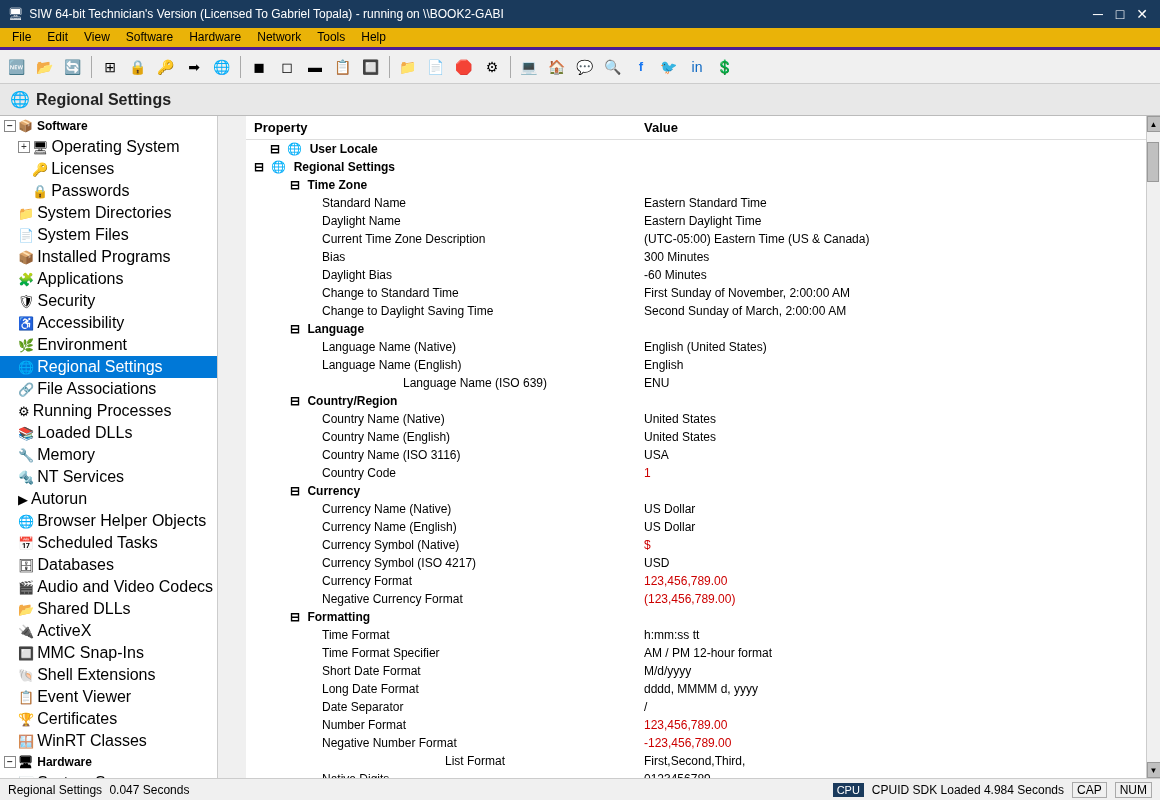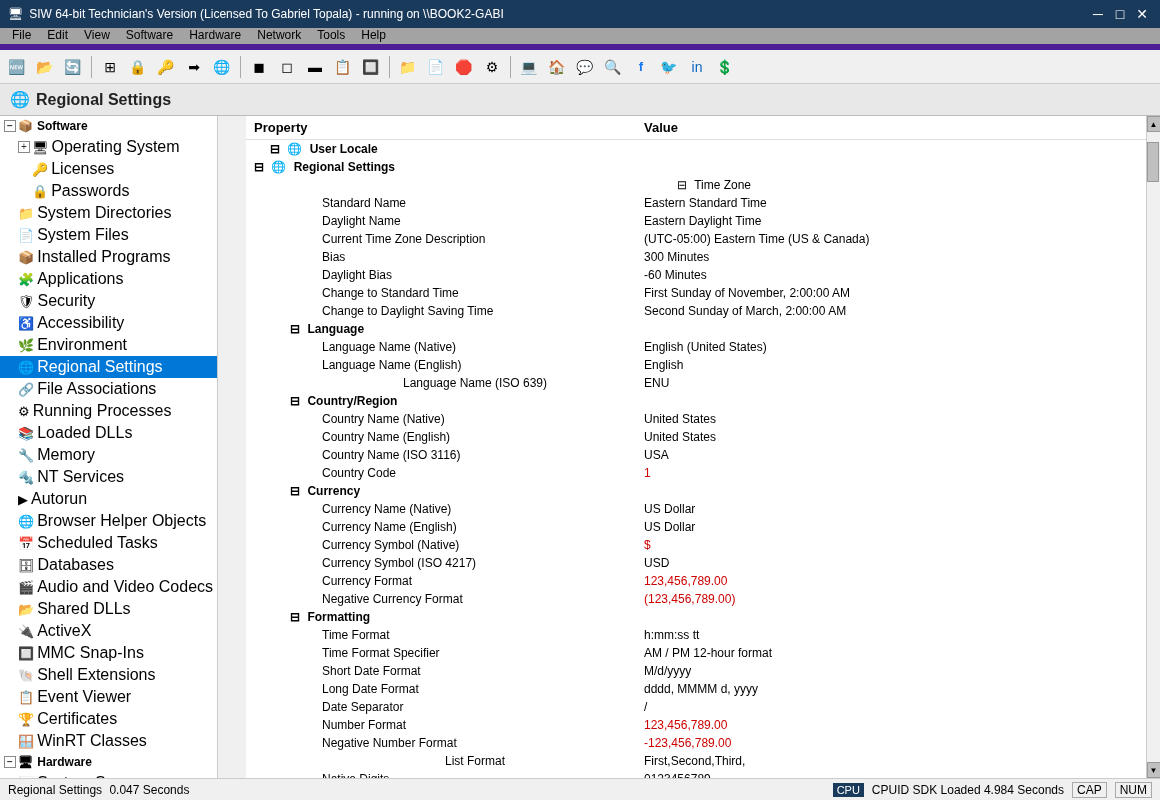--- a/index.html
+++ b/index.html
@@ -5,21 +5,21 @@
     * { margin: 0; padding: 0; box-sizing: border-box; }
     body { font-family: 'Segoe UI', Tahoma, Arial, sans-serif; font-size: 12px; background: #f0f0f0; overflow: hidden; width: 1160px; height: 800px; display: flex; flex-direction: column; }
 
     
     #title-bar { background: #1a3a5c; color: white; height: 28px; display: flex; align-items: center; justify-content: space-between; padding: 0 8px; font-size: 12px; }
     #title-bar-left { display: flex; align-items: center; gap: 6px; }
     #title-bar-controls { display: flex; gap: 2px; }
     #title-bar-controls span { width: 20px; height: 18px; display: flex; align-items: center; justify-content: center; cursor: pointer; font-size: 14px; color: white; }
 
     
-    #menu-bar { background: #a3a3a3; height: 22px; display: flex; align-items: flex-end; border-bottom: 6px solid #4c1d95; padding: 0 4px; }
+    #menu-bar { background: #eab308; height: 22px; display: flex; align-items: flex-start; border-bottom: 3px solid #4c1d95; padding: 0 4px; }
     .menu-item { padding: 2px 8px; cursor: pointer; font-size: 12px; }
 
     
     #toolbar { background: #f0f0f0; height: 34px; display: flex; align-items: center; padding: 0 4px; border-bottom: 1px solid #ccc; gap: 2px; }
     .tb-btn { width: 26px; height: 26px; display: flex; align-items: center; justify-content: center; cursor: pointer; border: 1px solid transparent; font-size: 14px; }
     .tb-separator { width: 1px; height: 22px; background: #aaa; margin: 0 3px; }
 
     
     #page-header { background: #e8e8e8; height: 32px; display: flex; align-items: center; padding: 0 10px; border-bottom: 1px solid #bbb; }
     #page-header-icon { margin-right: 6px; font-size: 16px; }
@@ -296,21 +296,21 @@
 
         <tr>
           <td colspan="2" style="padding-left:8px; font-weight:bold;">
             <span style="margin-right:4px;">⊟</span>
             <span style="margin-right:4px;">🌐</span>
             <span>Regional Settings</span>
           </td>
         </tr>
 
         <tr>
-          <td colspan="2" style="padding-left:44px; font-weight:normal;text-align:center;">
+          <td colspan="2" style="padding-left:44px; font-weight:bold;">
             <span style="margin-right:4px;">⊟</span>
             <span>Time Zone</span>
           </td>
         </tr>
 
         <tr>
           <td class="prop-col" style="padding-left:76px;">Standard Name</td>
           <td>Eastern Standard Time</td>
         </tr>
         <tr>

